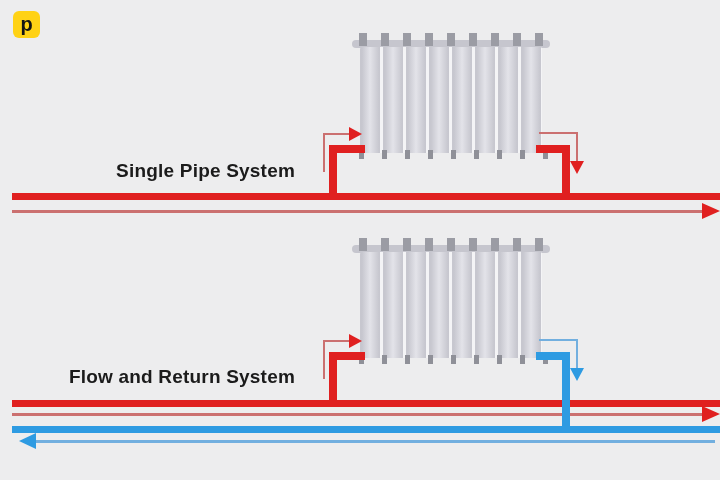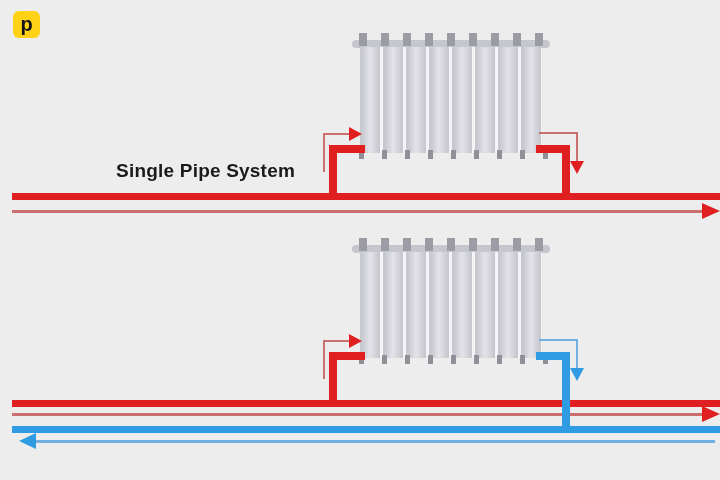--- a/index.html
+++ b/index.html
@@ -112,20 +112,21 @@
     <div class="pipe red" style="left:524px; top:145px; width:34px; height:8px;"></div>
     <div class="pipe red" style="left:550px; top:145px; width:8px; height:55px;"></div>
 
     <div class="pipe red" style="left:0; top:193px; width:720px; height:7px;"></div>
     <div class="pipe thin-red" style="left:0; top:210px; width:691px; height:3px;"></div>
     <div class="tri right-red big" style="left:690px; top:203px;"></div>
   </div>
 
   <div class="system">
 
+    <div class="sys-label two">Flow and Return System</div>
 
     <div class="radiator" style="left:348px; top:238px;">
       <div class="rad-rail"></div>
       <div class="rad-caps"></div>
       <div class="rad-body"></div>
       <div class="rad-feet"></div>
     </div>
 
     <div class="pipe thin-red" style="left:311px; top:340px; width:28px; height:2px;"></div>
     <div class="pipe thin-red" style="left:311px; top:341px; width:2px; height:38px;"></div>

